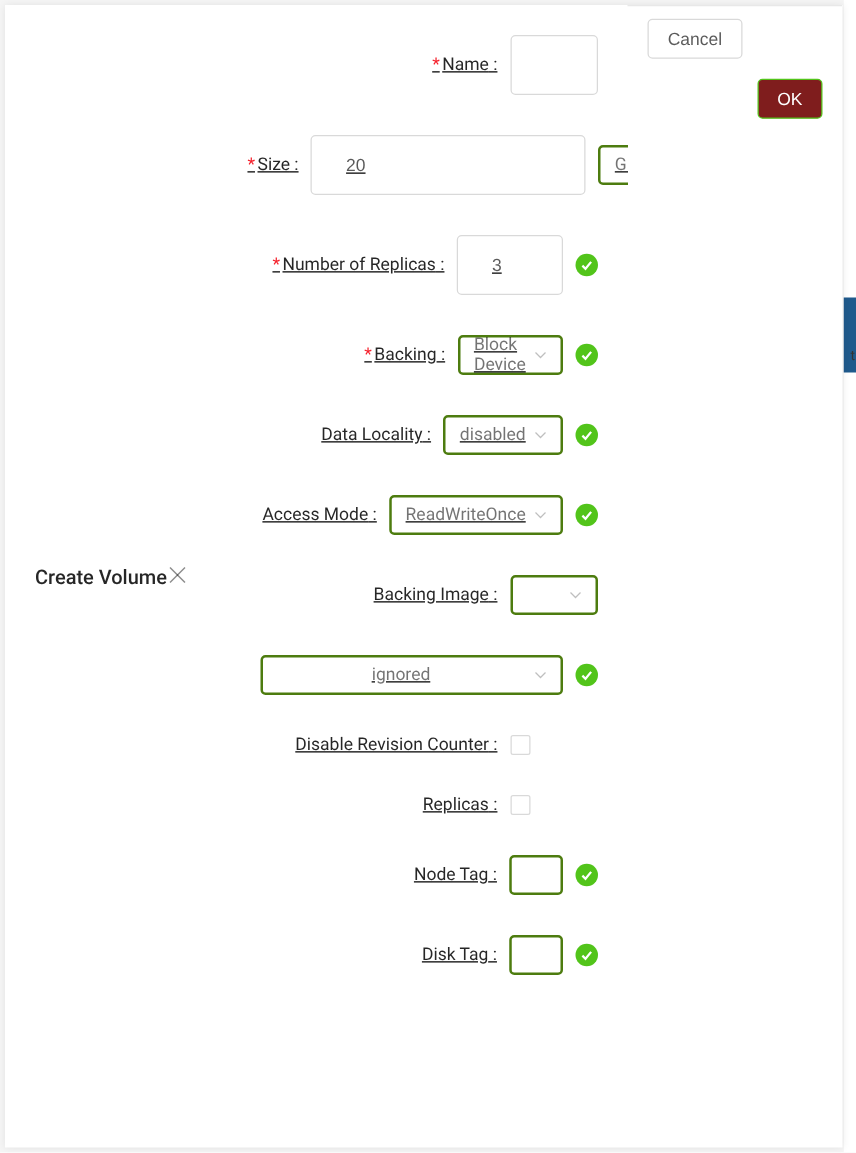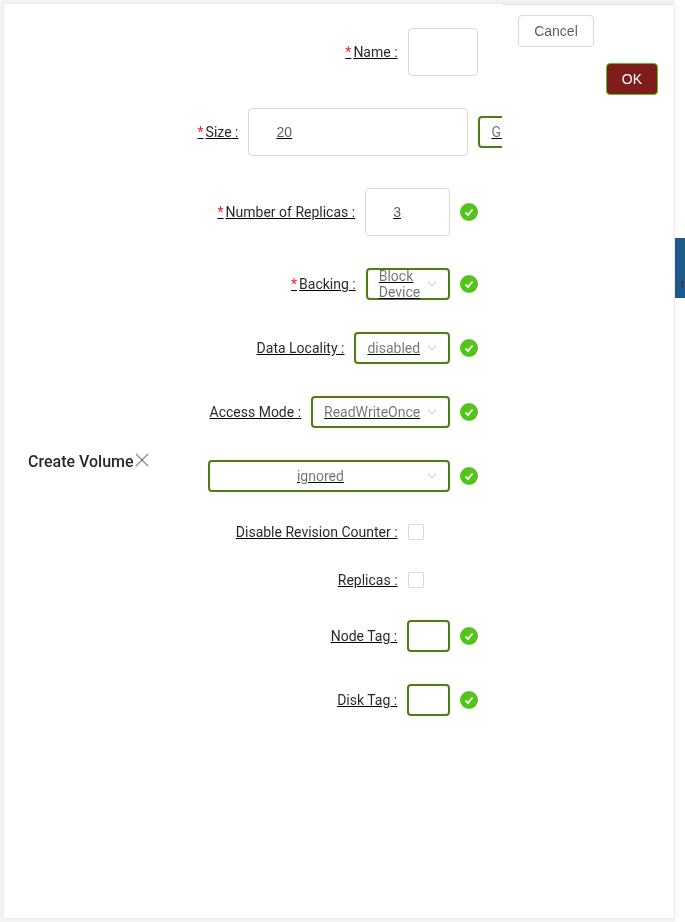--- a/index.html
+++ b/index.html
@@ -289,20 +289,33 @@
           </div>
           <span class="check-badge">
               <svg viewBox="0 0 10 10" fill="none" stroke="#fff" stroke-width="1.8">
                 <polyline points="1.5,5.5 4,8 8.5,2.5"></polyline>
               </svg>
             </span>
         </div>
       </div>
     </div>
 
+    <div class="form-row">
+      <label class="form-label"><span class="colon">Backing Image</span></label>
+      <div class="form-control">
+        <div class="select">
+          <span></span>
+          <span class="arrow">
+              <svg viewBox="0 0 10 10" fill="none" stroke="currentColor" stroke-width="1">
+                <polyline points="1,3 5,7 9,3"></polyline>
+              </svg>
+            </span>
+        </div>
+      </div>
+    </div>
 
     <div class="form-row">
       <div class="form-control">
         <div class="row-with-badge">
           <div class="select grow">
             <span>ignored</span>
             <span class="arrow">
                 <svg viewBox="0 0 10 10" fill="none" stroke="currentColor" stroke-width="1">
                   <polyline points="1,3 5,7 9,3"></polyline>
                 </svg>

